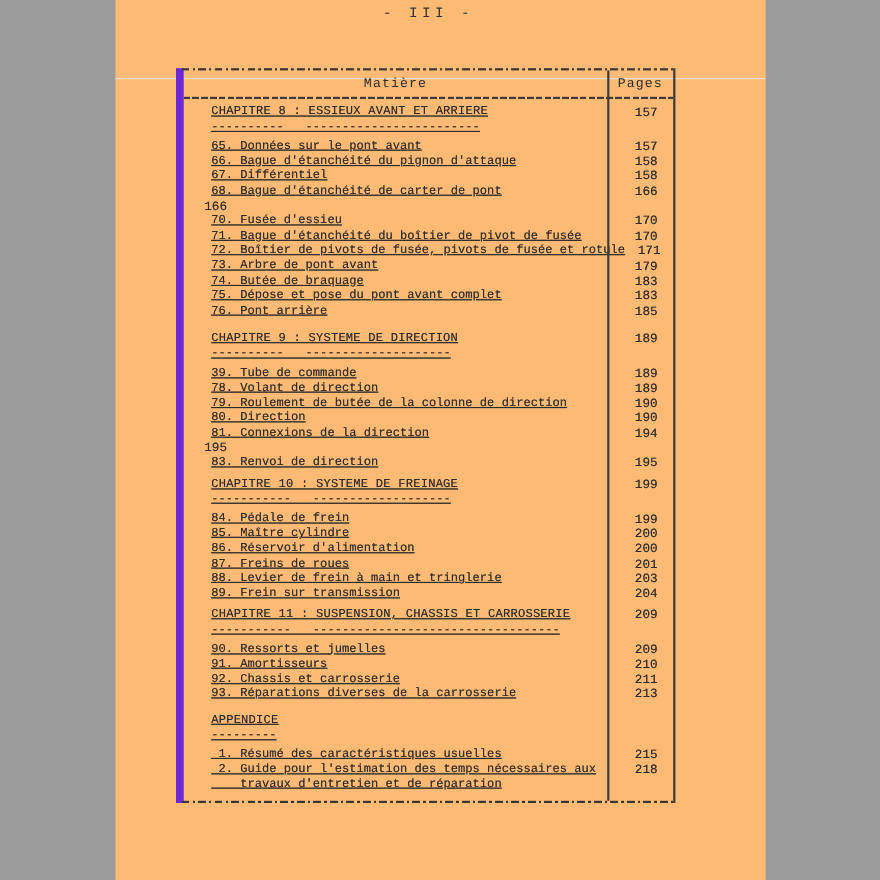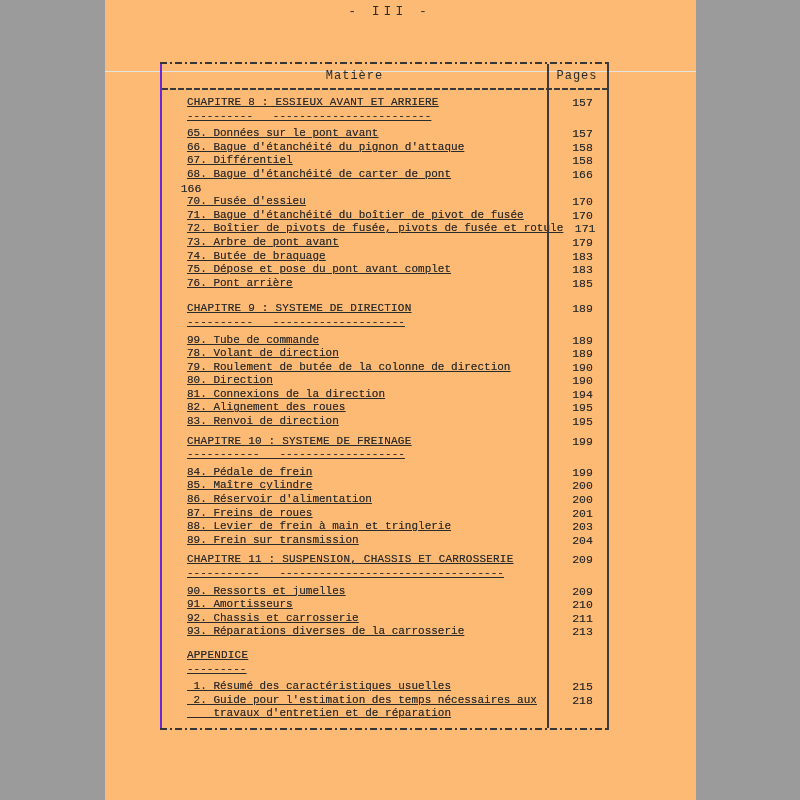--- a/index.html
+++ b/index.html
@@ -24,21 +24,21 @@
     transform:translateX(-11px);
     white-space:pre;
   }
   .scan-line{
     position:absolute;top:71px;left:0;width:591px;height:1px;
     background:#e4e4e0;
   }
   .toc-table{
     position:absolute;left:55px;top:62px;
     width:445px;height:668px;
-    border-left:2px solid #6d28d9;
+    border-left:7px solid #6d28d9;
     border-right:2px solid #3b3b3b;
     box-sizing:content-box;
   }
   .hline{
     position:absolute;left:-2px;right:-2px;height:2px;
     background:repeating-linear-gradient(to right,
       #363636 0 7px, transparent 7px 10px,
       #363636 10px 12px, transparent 12px 15px);
   }
   .hline.top{top:0;}
@@ -117,26 +117,26 @@
           <div class="row toc-item-row"><div class="cell-label">71. Bague d'étanchéité du boîtier de pivot de fusée</div><div class="cell-page">170</div></div>
           <div class="row toc-item-row"><div class="cell-label">72. Boîtier de pivots de fusée, pivots de fusée et rotule</div><div class="cell-page">171</div></div>
           <div class="row toc-item-row"><div class="cell-label">73. Arbre de pont avant</div><div class="cell-page">179</div></div>
           <div class="row toc-item-row"><div class="cell-label">74. Butée de braquage</div><div class="cell-page">183</div></div>
           <div class="row toc-item-row"><div class="cell-label">75. Dépose et pose du pont avant complet</div><div class="cell-page">183</div></div>
           <div class="row toc-item-row"><div class="cell-label">76. Pont arrière</div><div class="cell-page">185</div></div>
         </div>
         <div class="section">
           <div class="row toc-heading-row"><div class="cell-label">CHAPITRE 9 : SYSTEME DE DIRECTION</div><div class="cell-page">189</div></div>
           <div class="row toc-underline-row"><div class="cell-label">----------   --------------------</div><div class="cell-page"></div></div>
-          <div class="row toc-item-row"><div class="cell-label">99. Tube de commande</div><div class="cell-page">189</div></div>
+          <div class="row toc-item-row"><div class="cell-label">39. Tube de commande</div><div class="cell-page">189</div></div>
           <div class="row toc-item-row"><div class="cell-label">78. Volant de direction</div><div class="cell-page">189</div></div>
           <div class="row toc-item-row"><div class="cell-label">79. Roulement de butée de la colonne de direction</div><div class="cell-page">190</div></div>
           <div class="row toc-item-row"><div class="cell-label">80. Direction</div><div class="cell-page">190</div></div>
           <div class="row toc-item-row"><div class="cell-label">81. Connexions de la direction</div><div class="cell-page">194</div></div>
-          <div class="row toc-item-row"><div class="cell-label">82. Alignement des roues</div><div class="cell-page">195</div></div>
+          <div class="row toc-item-row"><div class="cell-page">195</div></div>
           <div class="row toc-item-row"><div class="cell-label">83. Renvoi de direction</div><div class="cell-page">195</div></div>
         </div>
         <div class="section">
           <div class="row toc-heading-row"><div class="cell-label">CHAPITRE 10 : SYSTEME DE FREINAGE</div><div class="cell-page">199</div></div>
           <div class="row toc-underline-row"><div class="cell-label">-----------   -------------------</div><div class="cell-page"></div></div>
           <div class="row toc-item-row"><div class="cell-label">84. Pédale de frein</div><div class="cell-page">199</div></div>
           <div class="row toc-item-row"><div class="cell-label">85. Maître cylindre</div><div class="cell-page">200</div></div>
           <div class="row toc-item-row"><div class="cell-label">86. Réservoir d'alimentation</div><div class="cell-page">200</div></div>
           <div class="row toc-item-row"><div class="cell-label">87. Freins de roues</div><div class="cell-page">201</div></div>
           <div class="row toc-item-row"><div class="cell-label">88. Levier de frein à main et tringlerie</div><div class="cell-page">203</div></div>

